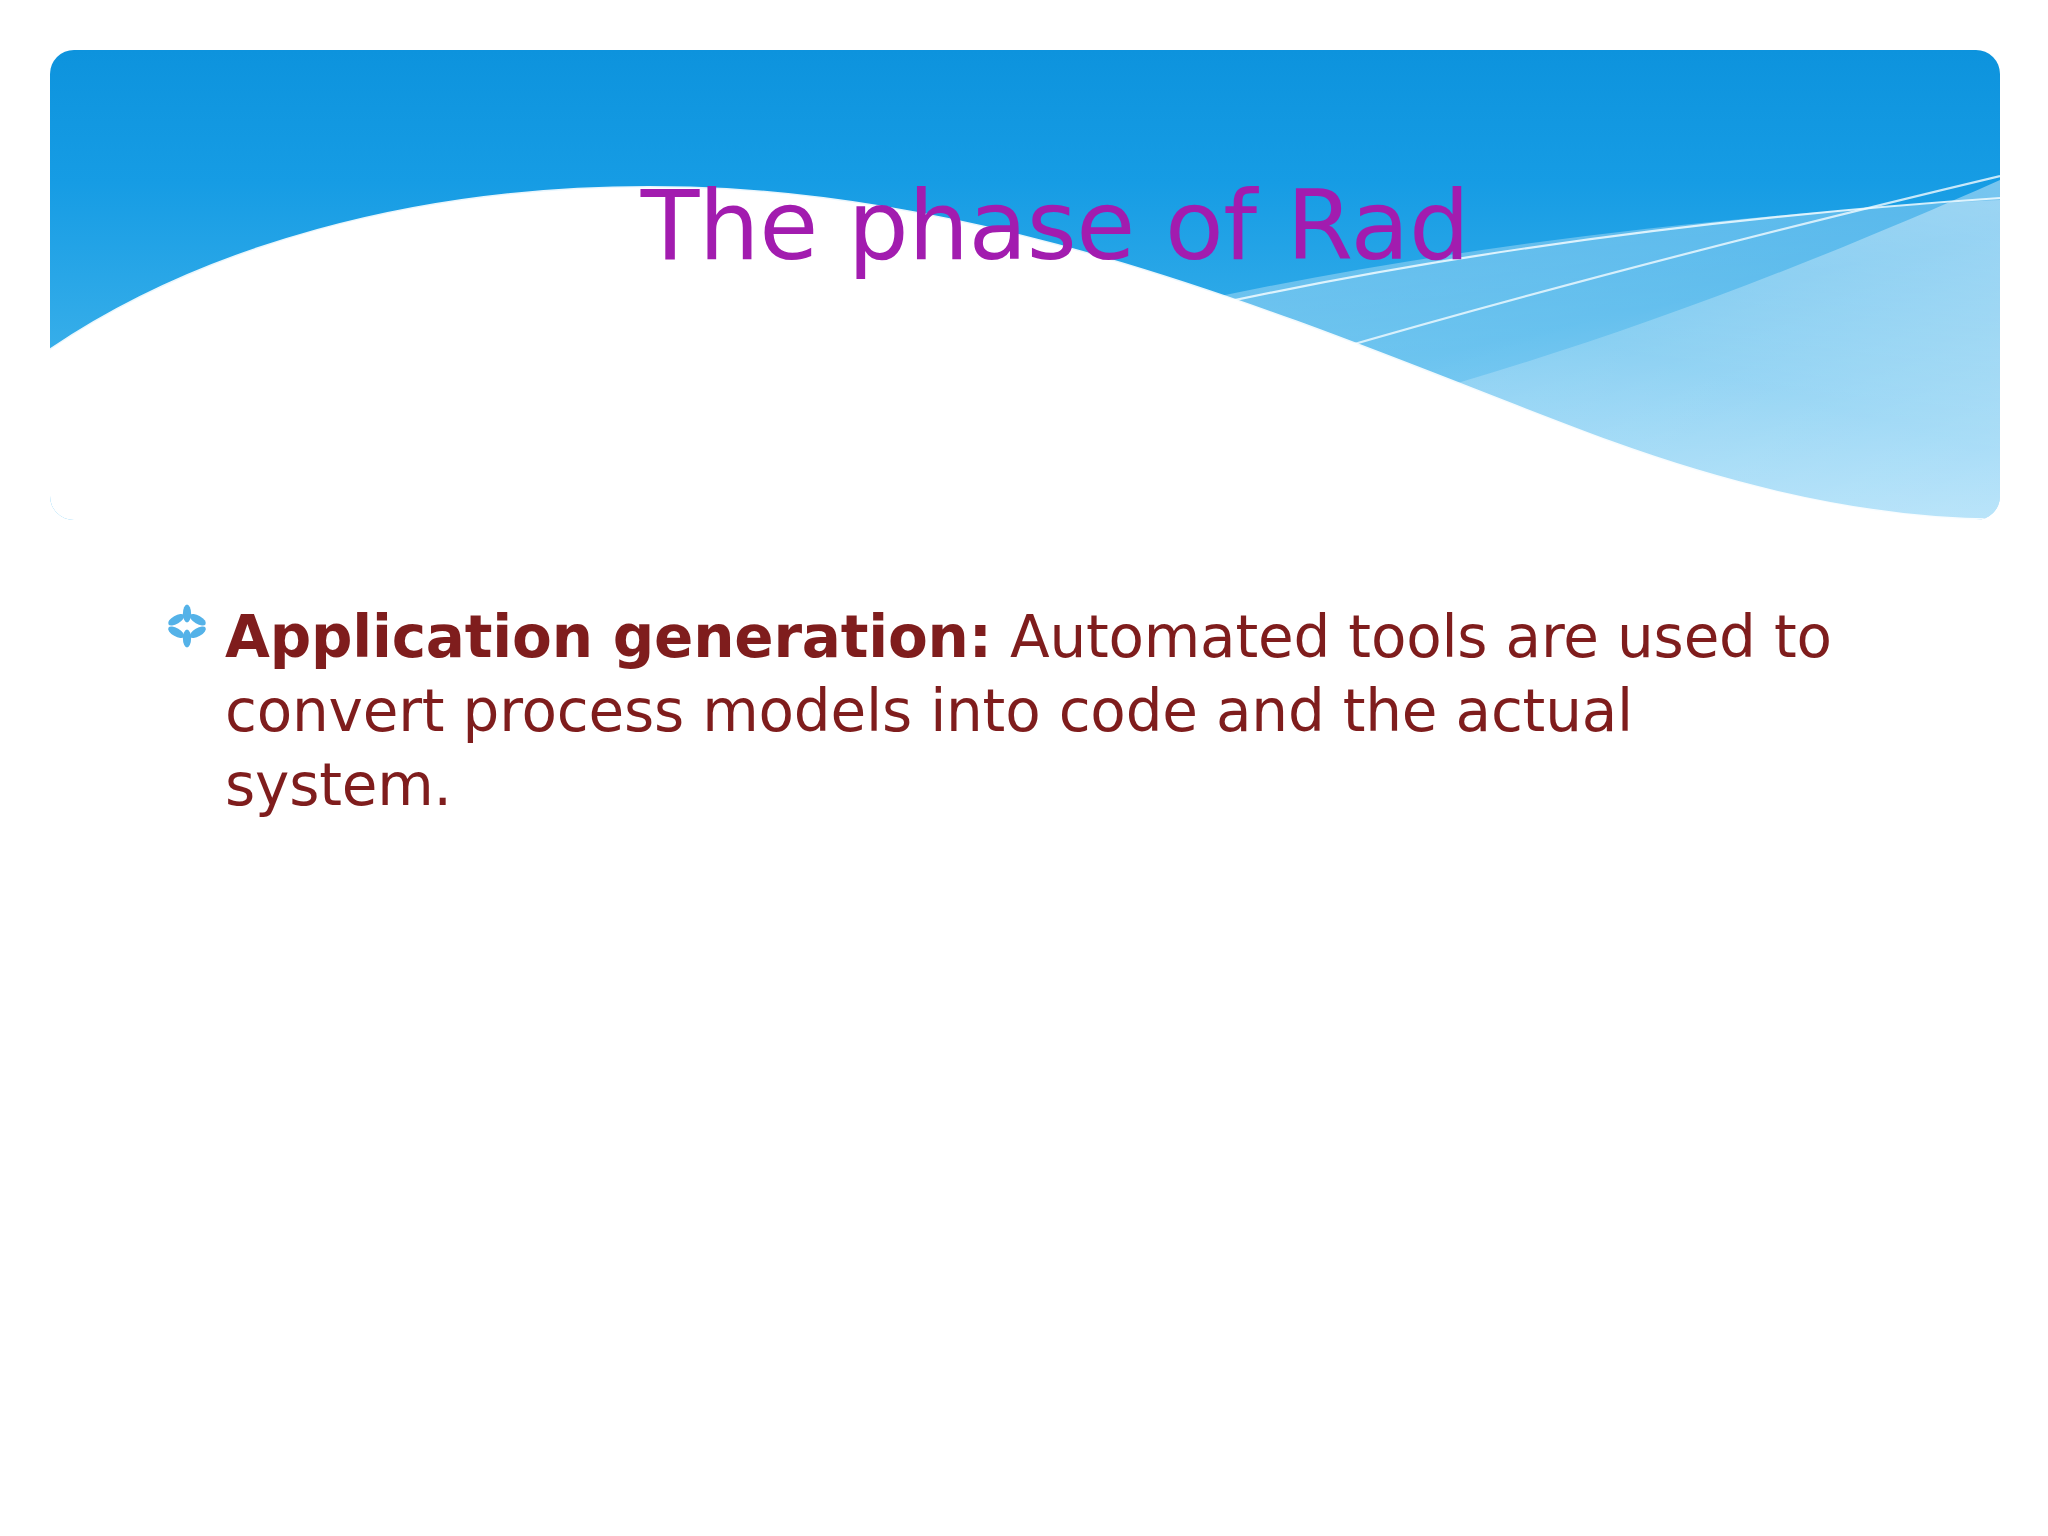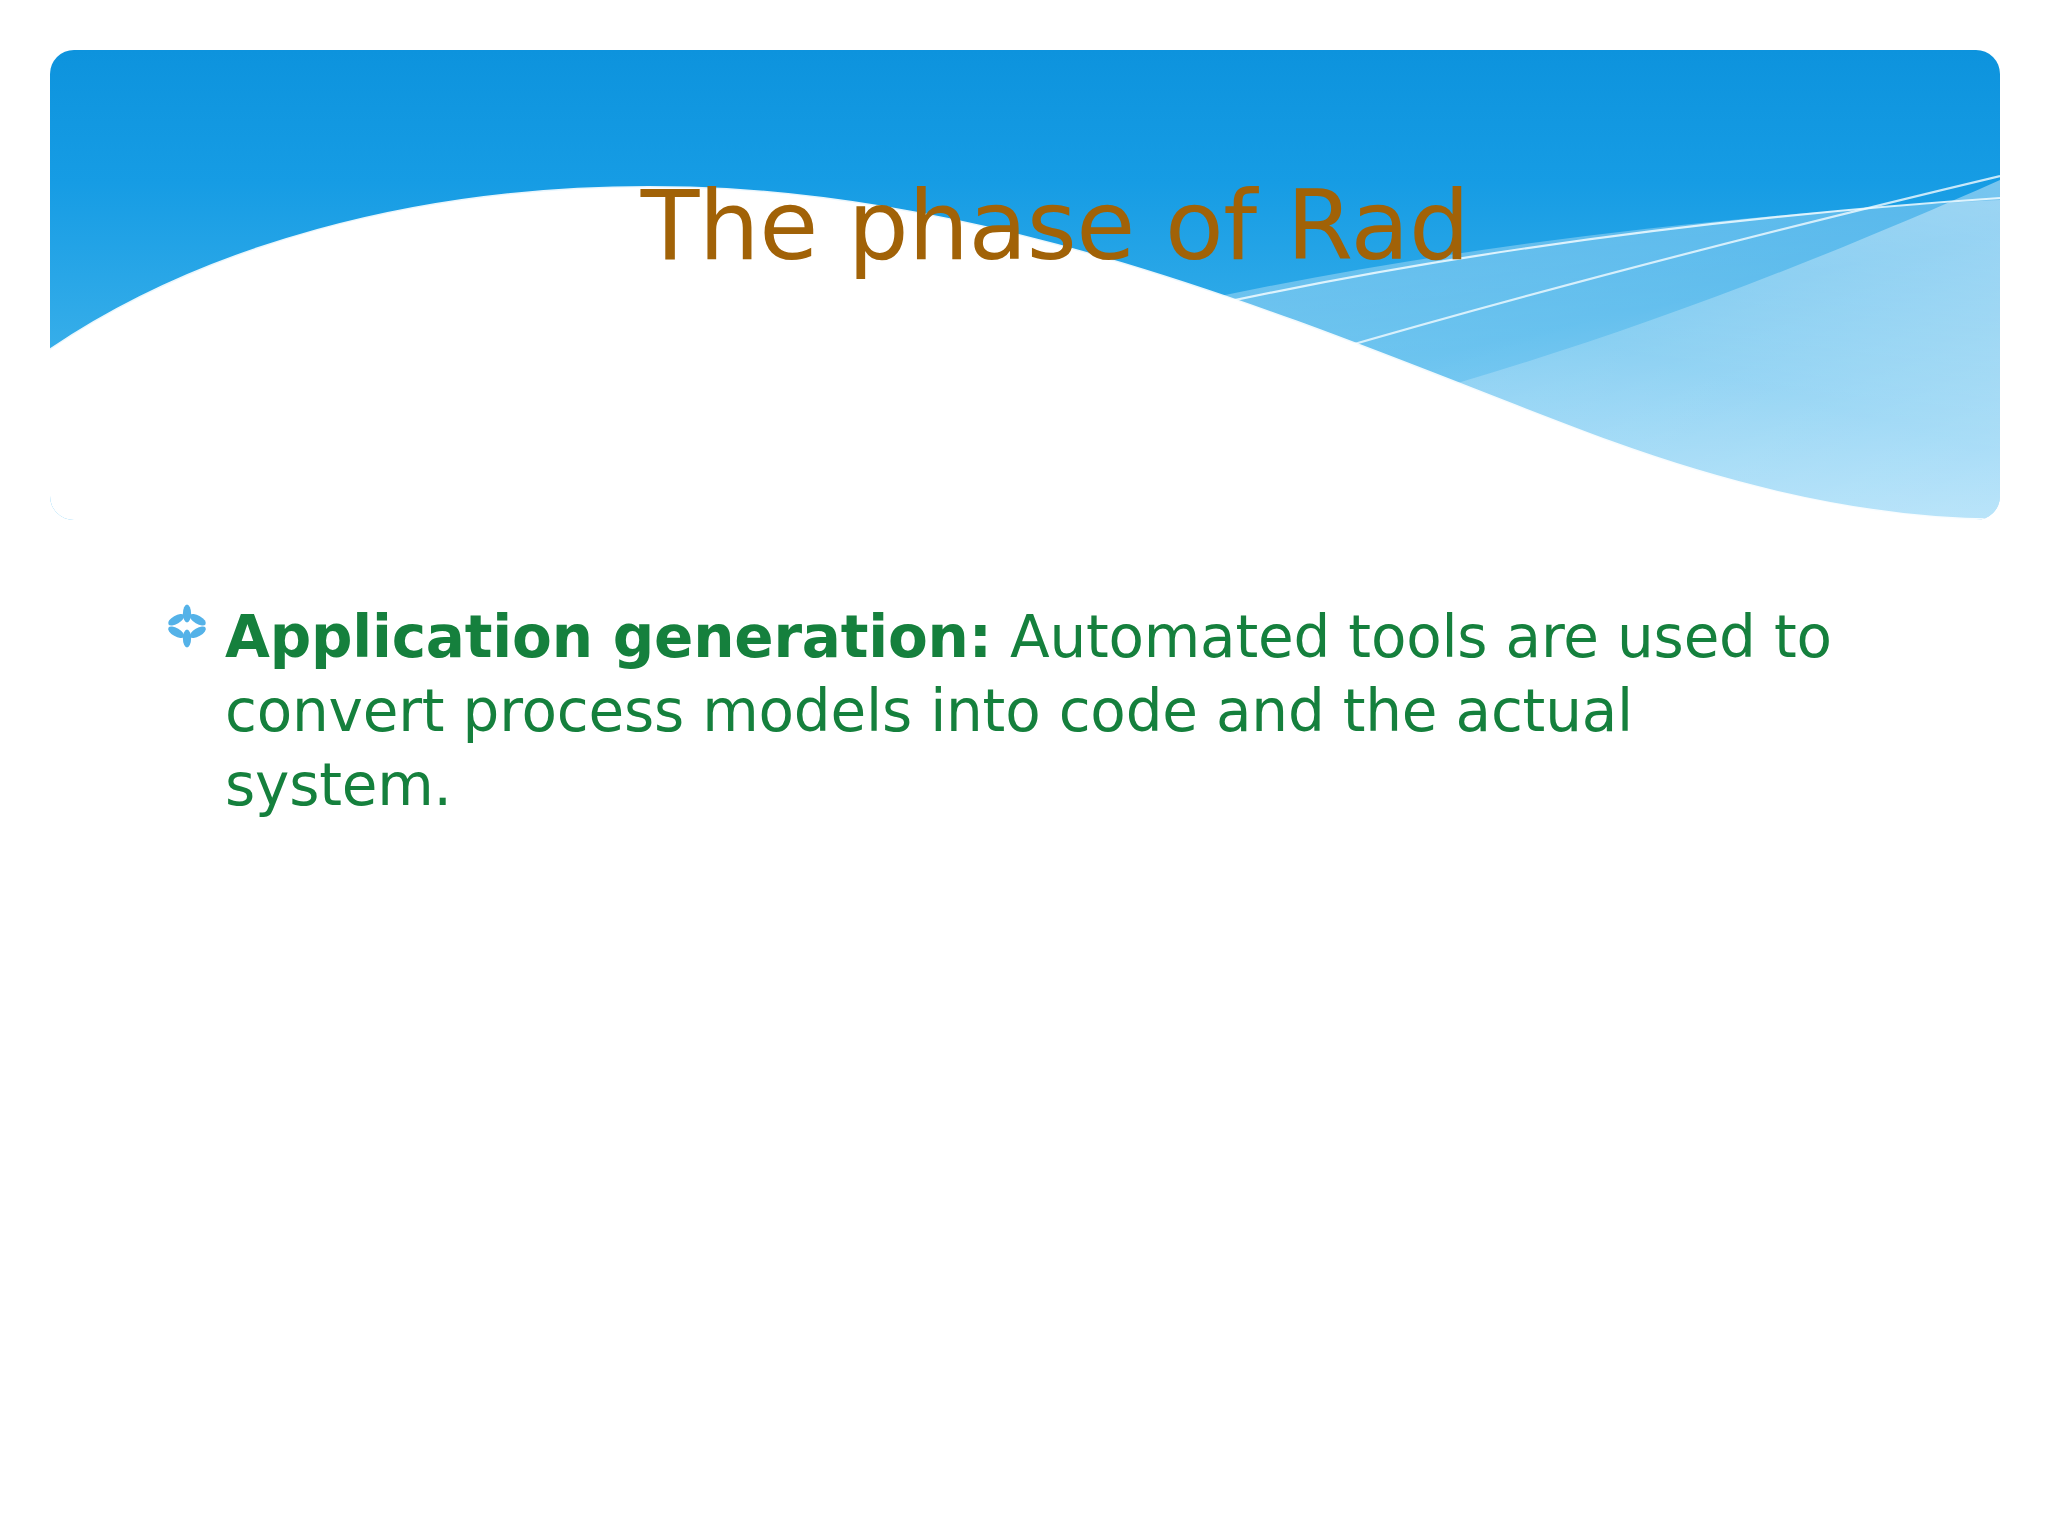--- a/index.html
+++ b/index.html
@@ -33,21 +33,21 @@
   
   .title-wrap{
     position:absolute;
     left:50px; top:110px;
     width:1950px;
     text-align:center;
     pointer-events:none;
   }
   .slide-title{
     display:inline-block;
-    color:#a16207;
+    color:#a21caf;
     font-family:"DejaVu Sans", sans-serif;
     font-weight:400;
     font-size:96px;
     line-height:1.1;
     letter-spacing:-0.5px;
     padding-left:60px;
     white-space:nowrap;
   }
 
   
@@ -65,21 +65,21 @@
   .bullet-mark{
     position:absolute;
     left:-60px;
     top:4px;
     width:44px;
     height:44px;
     color:#54b2e8;
   }
   .bullet-mark svg{display:block;width:44px;height:44px;}
   .bullet-text{
-    color:#15803d;
+    color:#7f1d1d;
     font-family:"DejaVu Sans", sans-serif;
     font-size:58px;
     line-height:1.28;
     font-weight:400;
     letter-spacing:-0.2px;
     max-width:1620px;
   }
   .bullet-text .lead{font-weight:700;}
   .para{margin:0;}
 </style>

